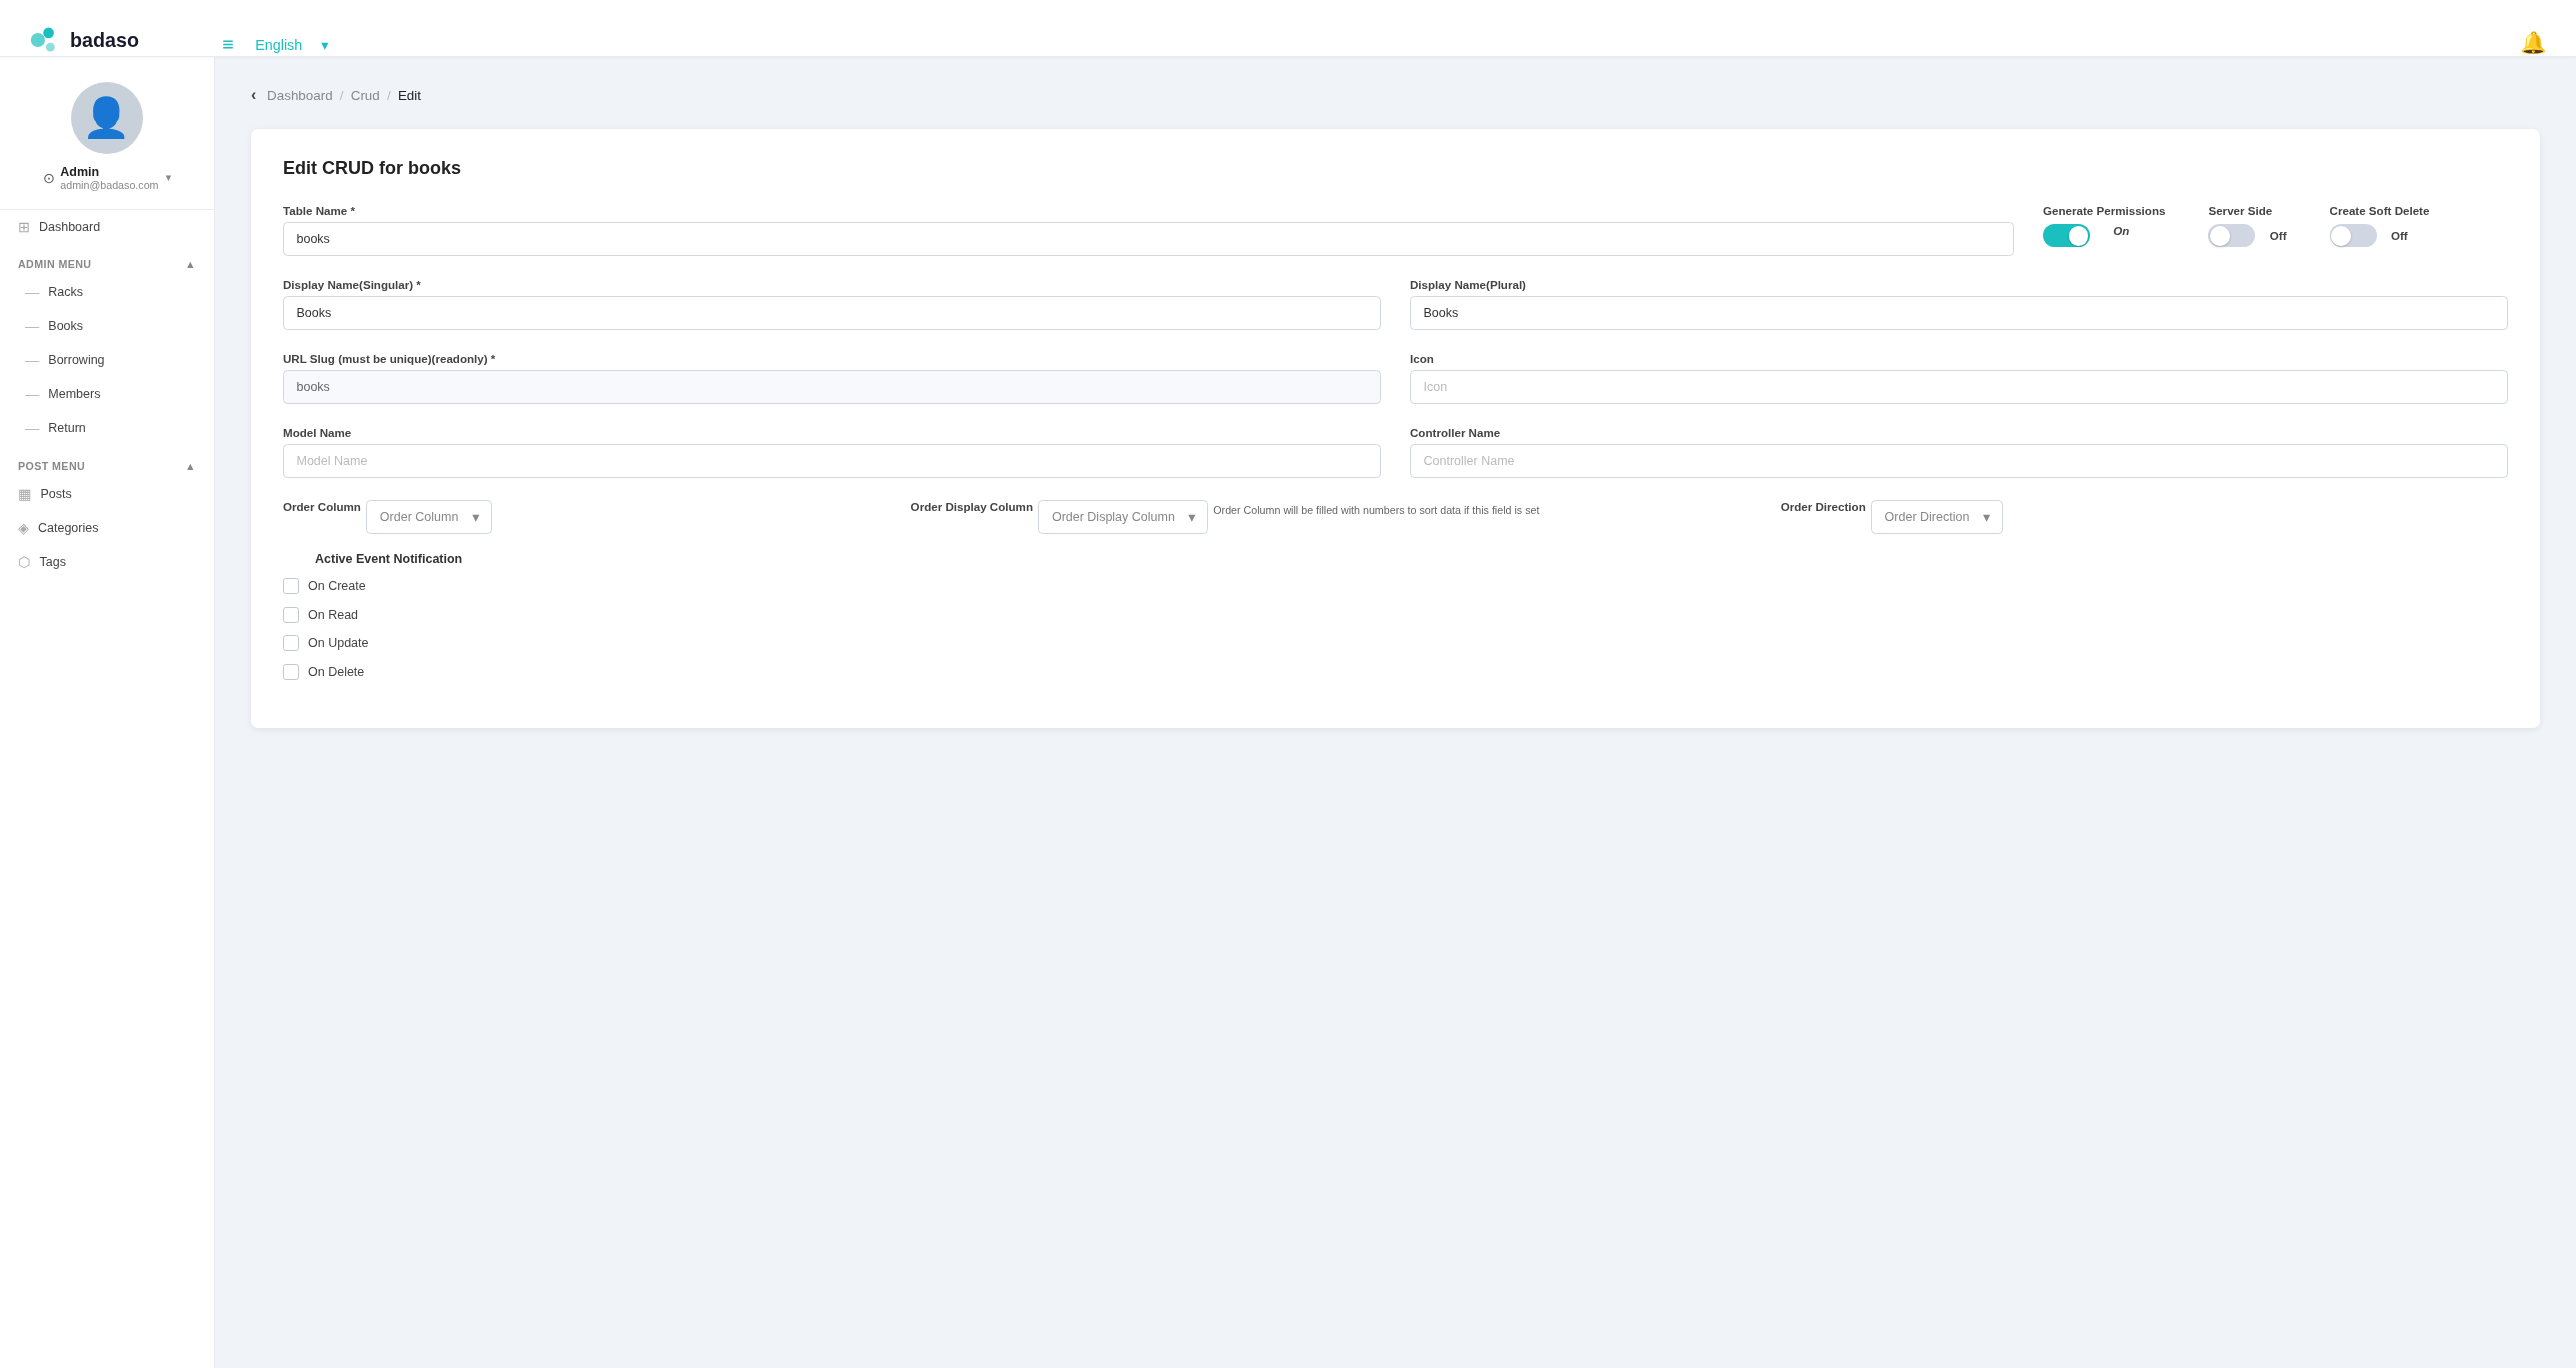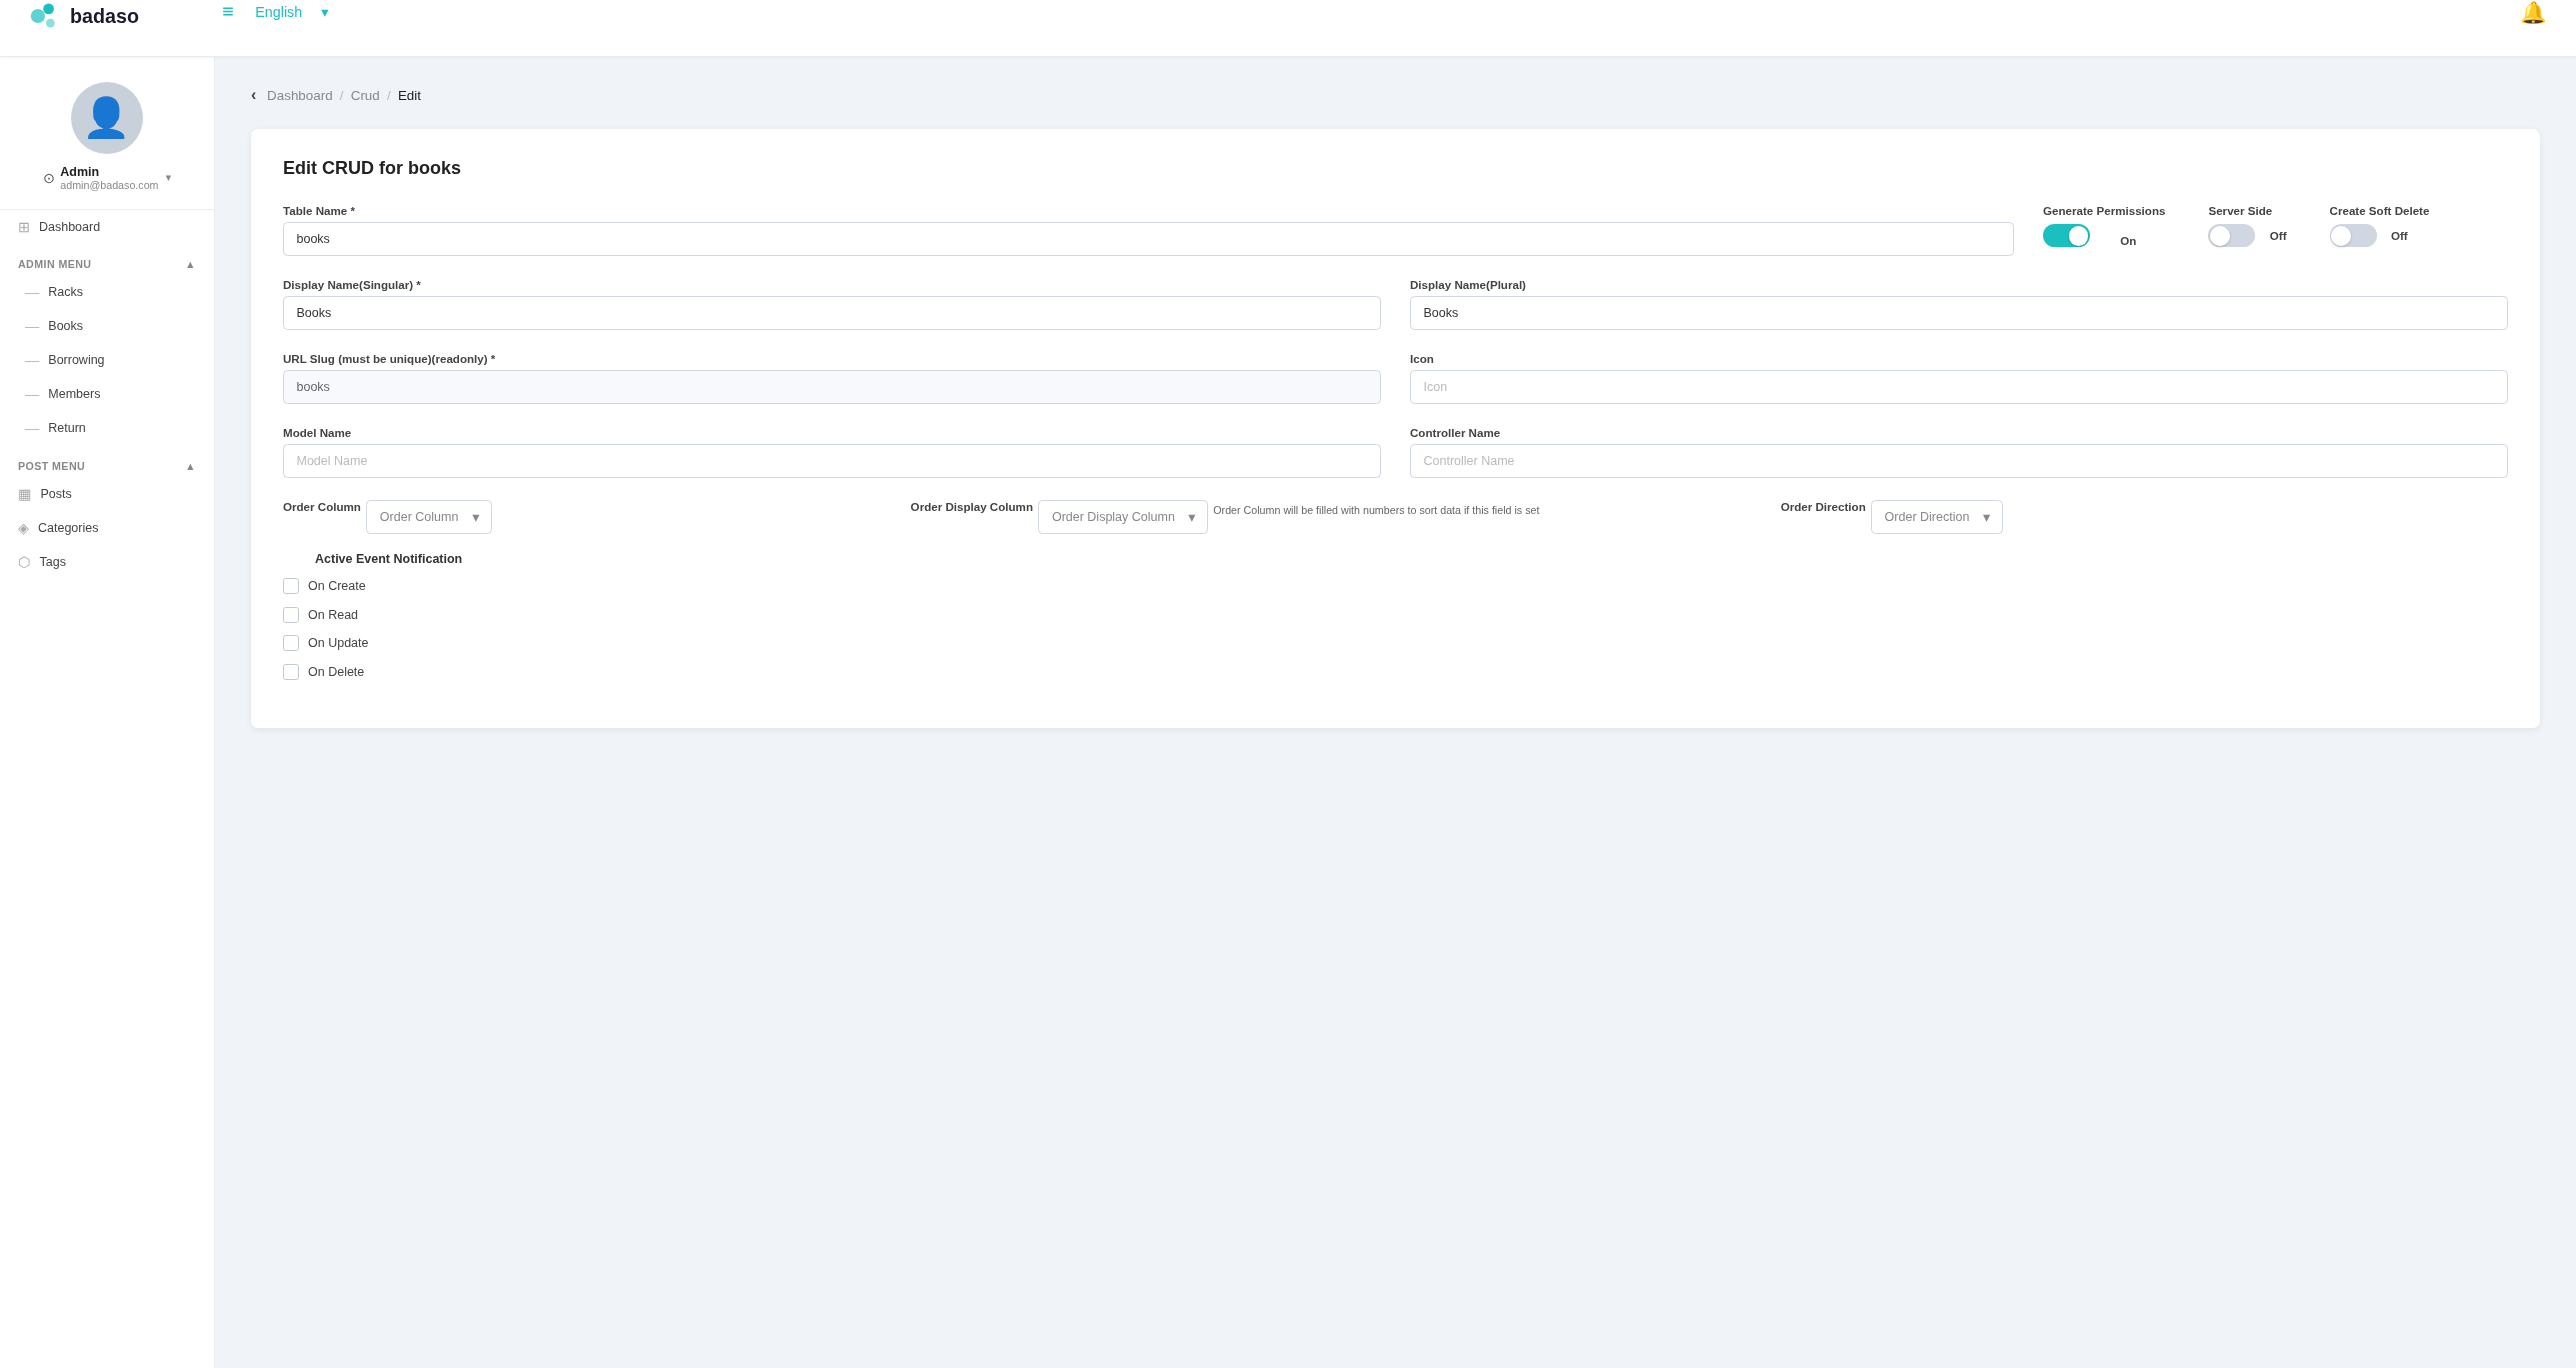--- a/index.html
+++ b/index.html
@@ -2,21 +2,21 @@
 <html style="font-size:14.3px"><head>
   <meta charset="utf-8">
   <style>
     * { box-sizing: border-box; margin: 0; padding: 0; }
     body { font-family: 'Segoe UI', Arial, sans-serif; background: #f0f4f8; min-height: 100vh; display: flex; flex-direction: column; }
 
     
     .top-header {
       background: #fff;
       display: flex;
-      align-items: flex-start;
+      align-items: flex-end;
       padding: 0 29px;
       height: 57px;
       border-bottom: 0.9px solid #e8ecf0;
       position: fixed;
       top: 0; left: 0; right: 0;
       z-index: 100;
       box-shadow: 0 0.9px 3.6px rgba(0,0,0,0.06);
     }
     .logo-area {
       display: flex;
@@ -508,21 +508,21 @@
 
       <div class="form-row">
         <div class="form-group" style="flex: 1.8;">
           <label class="form-label">Table Name *</label>
           <input class="form-input" type="text" value="books" style="">
         </div>
         <div class="toggle-group">
 
           <div class="toggle-item">
             <span class="toggle-label">Generate Permissions</span>
-            <div style="display:flex;align-items:flex-end;gap:23px;">
+            <div style="display:flex;align-items:flex-start;gap:16px;font-style:italic;">
               <div class="toggle-track">
                 <div class="toggle-thumb"></div>
               </div>
               <span class="toggle-state-label">On</span>
             </div>
           </div>
 
           <div class="toggle-item">
             <span class="toggle-label">Server Side</span>
             <div style="display:flex;align-items:center;gap:7.2px;">

